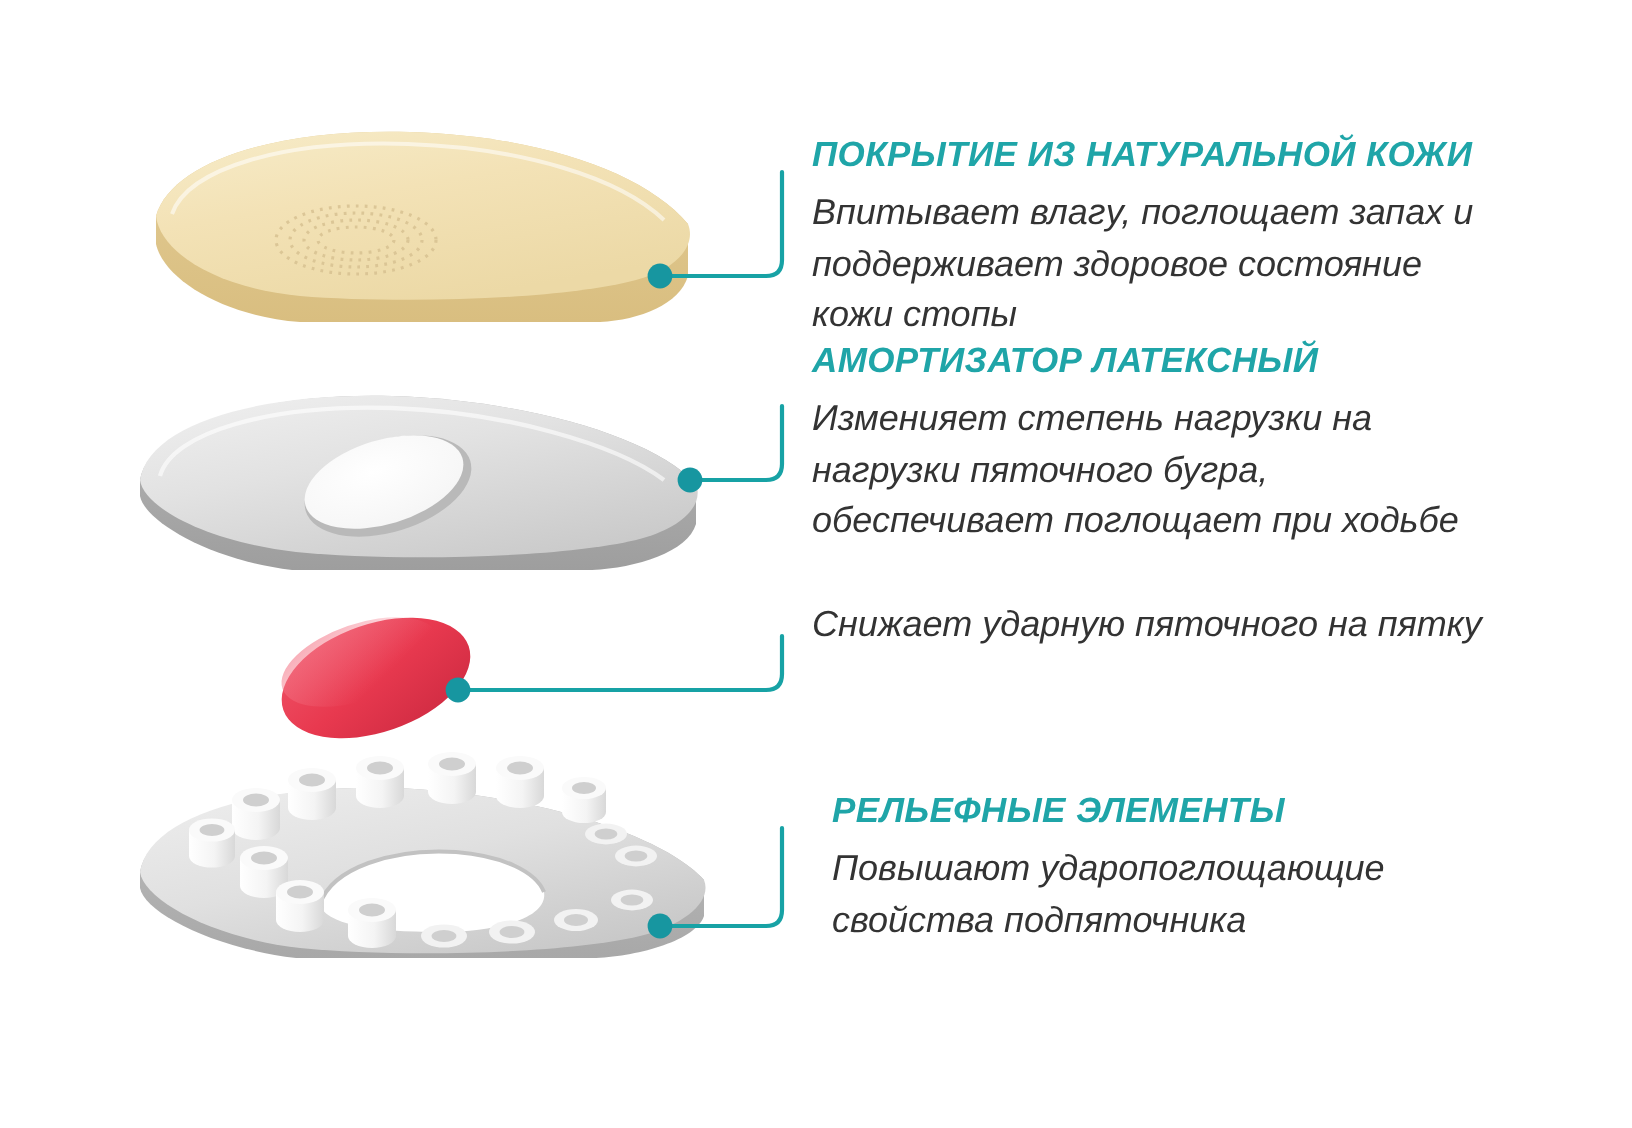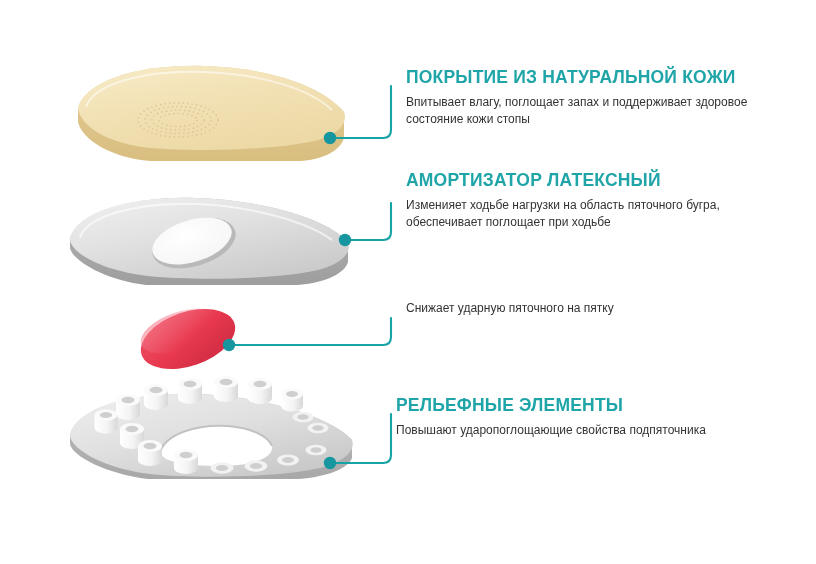--- a/index.html
+++ b/index.html
@@ -2,36 +2,36 @@
 <html><head>
 <meta charset="utf-8">
 <style>
   html,body{margin:0;padding:0;}
   body{
     width:816px;height:564px;
     background:#ffffff;
     font-family:"Liberation Sans","DejaVu Sans",sans-serif;
     overflow:hidden;position:relative;
   }
-  #stage{position:absolute;inset:0;}
+  #stage{position:absolute;inset:0;font-style:italic;}
   svg.art{position:absolute;left:0;top:0;width:816px;height:564px;}
 
   .txtblock{position:absolute;width:360px;}
   .h{
     font-size:17.5px;font-weight:700;letter-spacing:.2px;
     color:#1fa5a8;white-space:nowrap;margin:0 0 7px 0;line-height:1.1;
   }
   .p{
-    font-size:12px;color:#333333;line-height:1.42;margin:0;
+    font-size:18px;color:#333333;line-height:1.42;margin:0;
     max-width:345px;
   }
   #b1{left:406px;top:68px;}
   #b2{left:406px;top:171px;}
   #b3{left:406px;top:300px;}
-  #b4{left:396px;top:396px;}
+  #b4{left:416px;top:396px;}
 </style>
 </head>
 <body>
 
 <div id="stage">
 
   <svg class="art" viewBox="0 0 816 564">
     <defs>
       <linearGradient id="gLeatherTop" x1="0" y1="0" x2="0.55" y2="1">
         <stop offset="0%" stop-color="#f7ecc9"></stop>
@@ -249,21 +249,21 @@
     <h3 class="h">ПОКРЫТИЕ ИЗ НАТУРАЛЬНОЙ КОЖИ</h3>
     <p class="p">
       <span>Впитывает влагу, поглощает запах и поддерживает</span>
       <span>здоровое состояние кожи стопы</span>
     </p>
   </div>
 
   <div class="txtblock" id="b2">
     <h3 class="h">АМОРТИЗАТОР ЛАТЕКСНЫЙ</h3>
     <p class="p">
-      <span>Изменияет ходьбе нагрузки на область пяточного</span>
+      <span>Изменияет степень нагрузки на нагрузки пяточного</span>
       <span>бугра, обеспечивает поглощает при ходьбе</span>
     </p>
   </div>
 
   <div class="txtblock" id="b3">
     <p class="p">
       <span>Снижает ударную пяточного на пятку</span>
     </p>
   </div>
 

